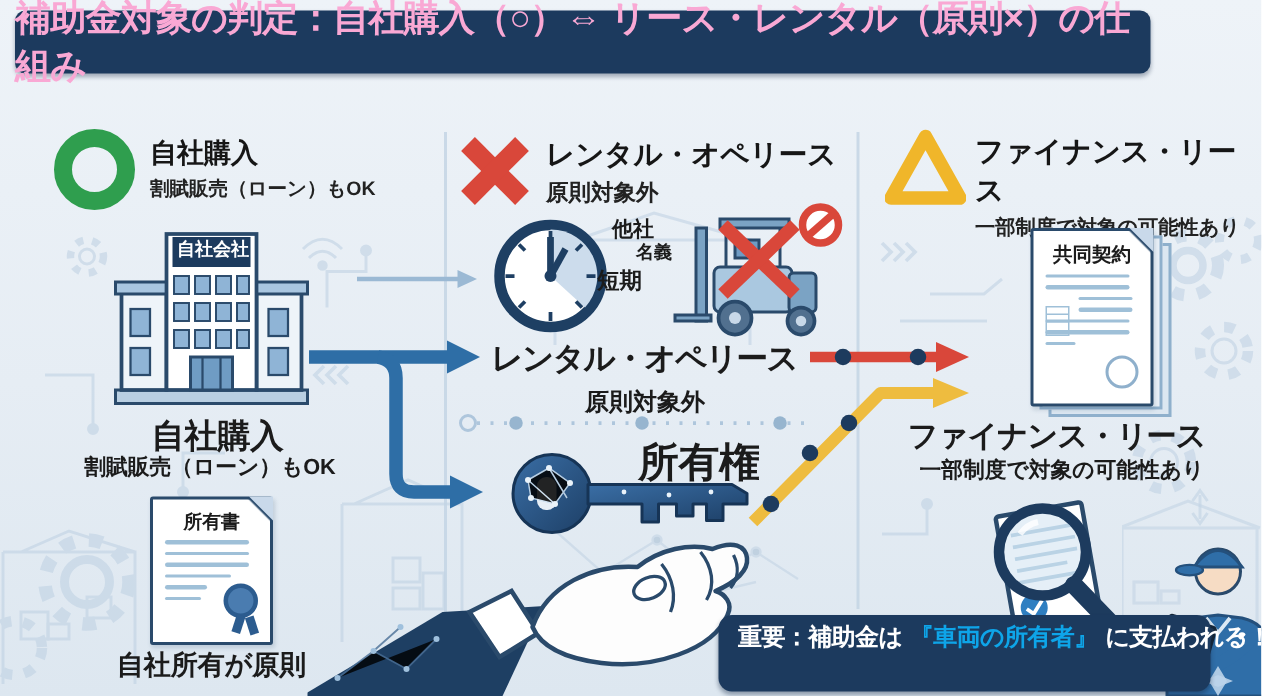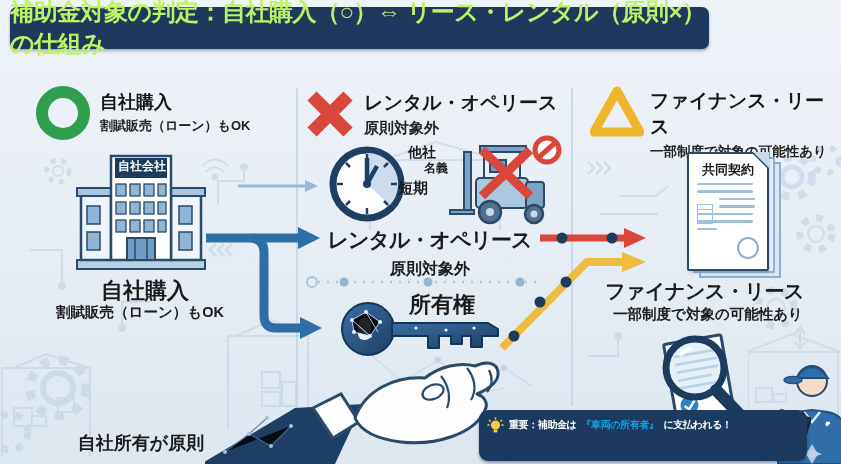--- a/index.html
+++ b/index.html
@@ -5,37 +5,37 @@
   html,body{margin:0;padding:0;}
   #stage{
     position:relative;width:841px;height:464px;overflow:hidden;
     font-family:"Liberation Sans","DejaVu Sans",sans-serif;
     background:linear-gradient(180deg,#eef3f8 0%,#e6edf4 55%,#dde7f0 100%);
   }
   .abs{position:absolute;}
   .txt{font-weight:700;color:#1b1b1b;line-height:1.12;}
   .ctr{text-align:center;}
   .title-bar{
-    left:10px;top:7px;width:699px;height:42px;background:#1c3a5e;border-radius:7px;
+    left:10px;top:7px;width:757px;height:42px;background:#1c3a5e;border-radius:7px;
     display:flex;align-items:center;justify-content:center;
-    color:#bef264;font-weight:700;font-size:24px;letter-spacing:-0.5px;
+    color:#f9a8d4;font-weight:700;font-size:24px;letter-spacing:-0.5px;
     box-shadow:0 2px 3px rgba(20,40,70,.35);
   }
   .divider{width:2px;background:#c2d3e3;opacity:.8;}
   .ring-icon{width:30px;height:30px;border:12px solid #2f9e4e;border-radius:50%;background:transparent;}
   .lg-head{font-size:18px;font-weight:700;color:#161616;}
   .lg-sub{font-size:13px;font-weight:700;color:#222;margin-top:3px;}
   .doc{background:#fff;border:2.5px solid #2a4a6b;border-radius:2px;box-shadow:1px 2px 3px rgba(60,90,120,.2);}
   .dline{display:block;height:2.5px;background:#9fc0d8;border-radius:2px;margin:5px 8px 0 8px;}
   .fold{position:absolute;right:-2px;top:-2px;width:0;height:0;border-style:solid;border-width:0 16px 16px 0;border-color:transparent #c9d9ea transparent transparent;filter:drop-shadow(-1px 1px 0 #2a4a6b);}
   .note-box{
     left:479px;top:410px;width:328px;height:51px;background:#1c3a5e;border-radius:9px;
     box-shadow:0 2px 3px rgba(20,40,70,.4);padding:4px 0 0 8px;box-sizing:border-box;
   }
-  .note-line{display:flex;align-items:center;gap:5px;height:22px;color:#fff;font-size:10px;font-weight:700;letter-spacing:-0.4px;white-space:nowrap;text-align:right;}
+  .note-line{display:flex;align-items:center;gap:5px;height:22px;color:#fff;font-size:16px;font-weight:700;letter-spacing:-0.4px;white-space:nowrap;text-align:right;}
   .hl{color:#0ea5e9;}
   .seal{position:absolute;width:17px;height:17px;border-radius:50%;background:#4a7cb0;border:3px solid #2c5c8f;}
   .ribbon{position:absolute;width:6px;height:12px;background:#2c5c8f;}
 </style>
 </head>
 <body>
 
 <div id="stage">
 
   <svg class="abs" style="left:0;top:0" width="841" height="464" viewBox="0 0 841 464">
@@ -208,20 +208,33 @@
     </g>
     <rect x="54" y="86" width="28" height="22" fill="#6f9cc4" stroke="#2a4a6b" stroke-width="2"></rect>
     <line x1="62" y1="86" x2="62" y2="108" stroke="#2a4a6b" stroke-width="1.5"></line>
     <line x1="74" y1="86" x2="74" y2="108" stroke="#2a4a6b" stroke-width="1.5"></line>
   </svg>
   <div class="abs txt ctr" style="left:116px;top:160px;width:52px;font-size:12px;color:#fff">自社会社</div>
 
   <div class="abs txt ctr" style="left:65px;top:279px;width:160px;font-size:22px">自社購入</div>
   <div class="abs txt ctr" style="left:30px;top:304px;width:220px;font-size:14.5px">割賦販売（ローン）もOK</div>
 
+  <div class="abs doc" style="left:100px;top:331px;width:78px;height:95px">
+    <div class="fold"></div>
+    <div class="txt ctr" style="margin-top:8px;font-size:12.5px">所有書</div>
+    <span class="dline" style="width:56px"></span>
+      <span class="dline" style="width:56px"></span>
+    <span class="dline" style="width:56px"></span>
+      <span class="dline" style="width:44px"></span>
+    <span class="dline" style="width:28px"></span>
+      <span class="dline" style="width:24px"></span>
+    <div class="seal" style="right:8px;bottom:16px"></div>
+    <div class="ribbon" style="right:18px;bottom:6px;transform:rotate(18deg)"></div>
+    <div class="ribbon" style="right:9px;bottom:5px;transform:rotate(-18deg)"></div>
+  </div>
   <div class="abs txt ctr" style="left:51px;top:433px;width:180px;font-size:18px">自社所有が原則</div>
 
   <svg class="abs" style="left:327px;top:144px" width="80" height="80" viewBox="0 0 80 80">
     <circle cx="40" cy="40" r="34" fill="#ffffff" stroke="#1e3f63" stroke-width="7"></circle>
     <path d="M40,40 L40,9 A31,31 0 0 1 63,61 Z" fill="#ccdcec"></path>
     <g stroke="#1e3f63" stroke-width="2.5">
       <line x1="40" y1="10" x2="40" y2="16"></line>
         <line x1="40" y1="64" x2="40" y2="70"></line>
       <line x1="10" y1="40" x2="16" y2="40"></line>
         <line x1="64" y1="40" x2="70" y2="40"></line>
@@ -262,21 +275,21 @@
 
     <g>
       <circle cx="101" cy="16" r="12" fill="#ffffff" stroke="#d9473a" stroke-width="5"></circle>
       <line x1="93" y1="23" x2="109" y2="9" stroke="#d9473a" stroke-width="5"></line>
     </g>
   </svg>
 
   <div class="abs txt ctr" style="left:322px;top:228px;width:215px;font-size:21px;letter-spacing:-1px">レンタル・オペリース</div>
   <div class="abs txt ctr" style="left:350px;top:260px;width:160px;font-size:16px">原則対象外</div>
 
-  <div class="abs txt ctr" style="left:392px;top:293px;width:100px;font-size:22px">所有権</div>
+  <div class="abs txt ctr" style="left:416px;top:293px;width:100px;font-size:27px">所有権</div>
 
   <svg class="abs" style="left:336px;top:298px" width="170" height="66" viewBox="0 0 170 66">
     <defs>
       <linearGradient id="kg" x1="0" y1="0" x2="1" y2="1">
         <stop offset="0" stop-color="#3a6ea5"></stop>
           <stop offset="1" stop-color="#1d3f66"></stop>
       </linearGradient>
     </defs>
     <circle cx="32" cy="31" r="26" fill="url(#kg)" stroke="#163456" stroke-width="2"></circle>
     <rect x="22" y="20" width="13" height="22" rx="6" fill="#e8eff6"></rect>

